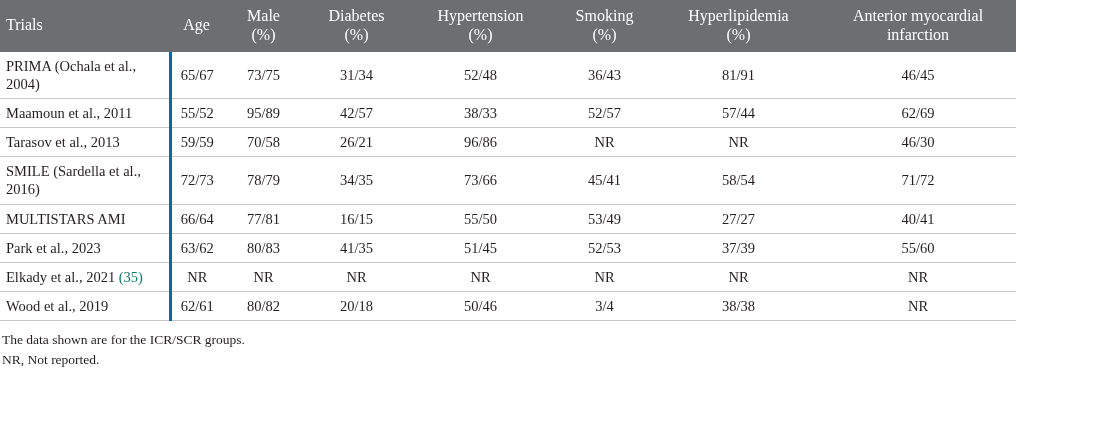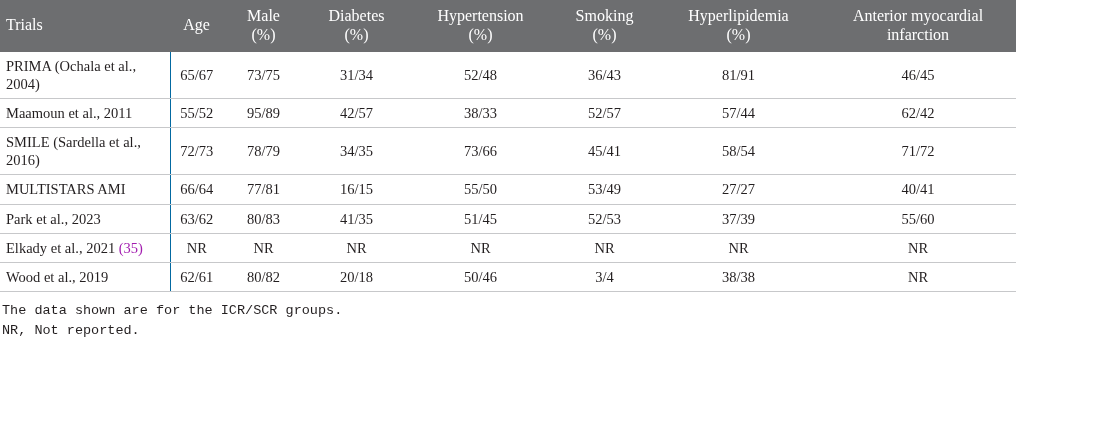--- a/index.html
+++ b/index.html
@@ -44,33 +44,32 @@
   table.data tbody td {
     border-bottom: 1px solid #c7c8ca;
     padding: 5px 6px;
     vertical-align: middle;
     line-height: 1.25;
     font-size: 14.5px;
   }
   tbody td.trial {
     text-align: left;
     padding-left: 8px;
-    border-right: 1px solid #0369a1;
+    border-right: 3px solid #0369a1;
   }
   tbody td.val { text-align: center; }
   tbody tr:first-child td { border-top: none; }
 
   .ref {
-    color: #a21caf;
+    color: #0f766e;
   }
   .footnotes {
     padding: 9px 16px 0 2px;
     font-size: 13.5px;
     line-height: 1.5;
-    font-family: Liberation Mono, monospace;
   }
   .footnotes div { margin: 0; }
 </style>
 </head>
 <body>
 
 <div class="wrap">
   <table class="data">
     <colgroup>
       <col style="width:170px">
@@ -128,21 +127,31 @@
           <td class="val">46/45</td>
         </tr>
         <tr>
           <td class="trial"><span>Maamoun et al., 2011</span></td>
           <td class="val">55/52</td>
           <td class="val">95/89</td>
           <td class="val">42/57</td>
           <td class="val">38/33</td>
           <td class="val">52/57</td>
           <td class="val">57/44</td>
-          <td class="val">62/42</td>
+          <td class="val">62/69</td>
+        </tr>
+        <tr>
+          <td class="trial"><span>Tarasov et al., 2013</span></td>
+          <td class="val">59/59</td>
+          <td class="val">70/58</td>
+          <td class="val">26/21</td>
+          <td class="val">96/86</td>
+          <td class="val">NR</td>
+          <td class="val">NR</td>
+          <td class="val">46/30</td>
         </tr>
         <tr>
           <td class="trial"><span>SMILE (Sardella et al., 2016)</span></td>
           <td class="val">72/73</td>
           <td class="val">78/79</td>
           <td class="val">34/35</td>
           <td class="val">73/66</td>
           <td class="val">45/41</td>
           <td class="val">58/54</td>
           <td class="val">71/72</td>

